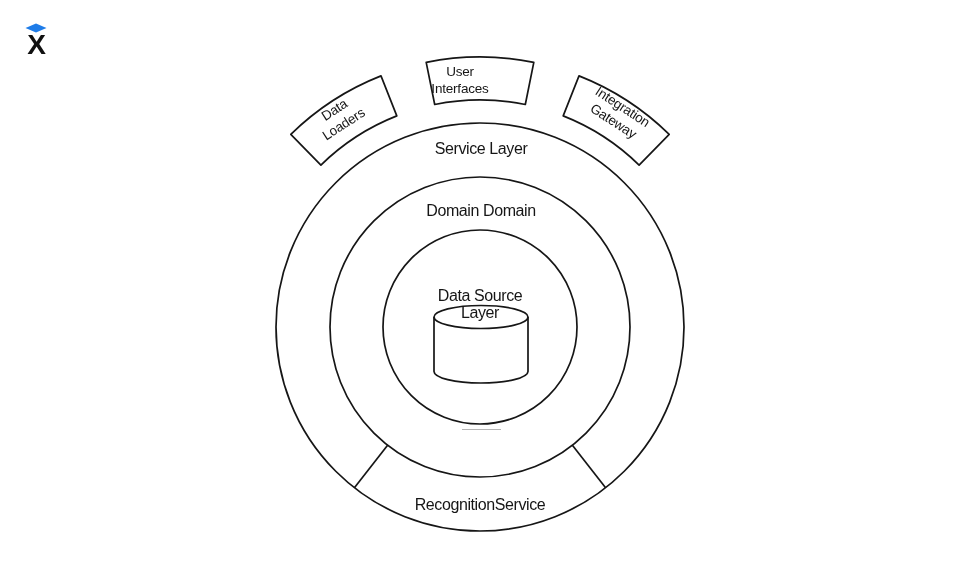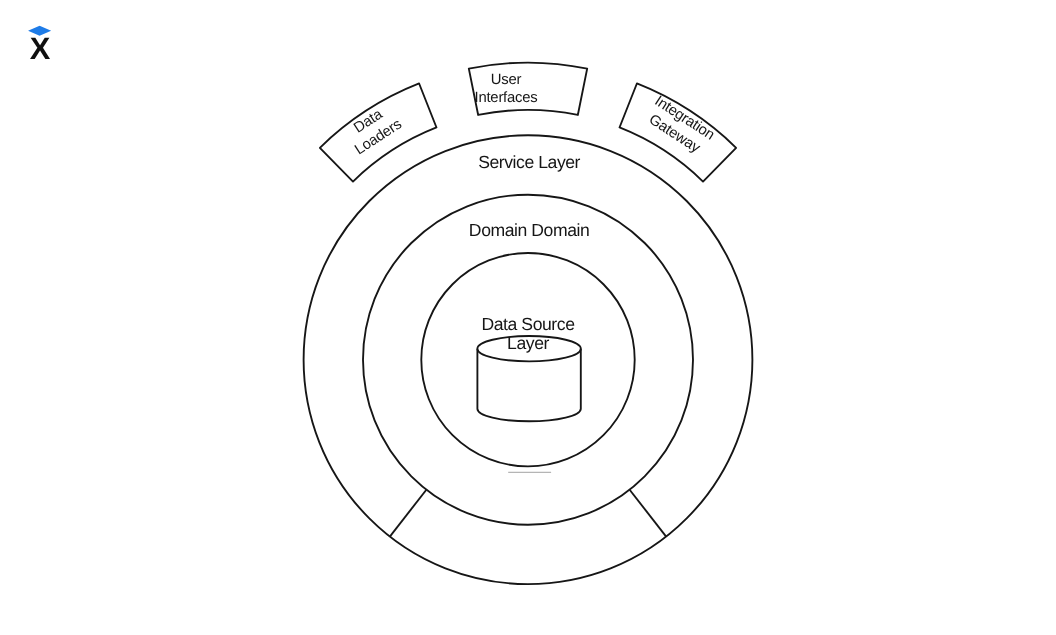--- a/index.html
+++ b/index.html
@@ -104,20 +104,21 @@
     </g>
   </svg>
 
   <div class="lbl ring" style="left:481px; top:148px;">Service Layer</div>
 
   <div class="lbl ring" style="left:481px; top:210px;">Domain Domain</div>
 
   <div class="lbl ring" style="left:480px; top:280px;margin-top:24px;">Data Source
 Layer</div>
 
+  <div class="lbl ring" style="left:480px; top:504px;">RecognitionService</div>
 
   <div class="lbl tab rot-l" style="left:339px; top:117px;">Data
 Loaders</div>
 
   <div class="lbl tab" style="left:460px; top:80px;">User
 Interfaces</div>
 
   <div class="lbl tab rot-r" style="left:618px; top:114px;">Integration
 Gateway</div>
 

